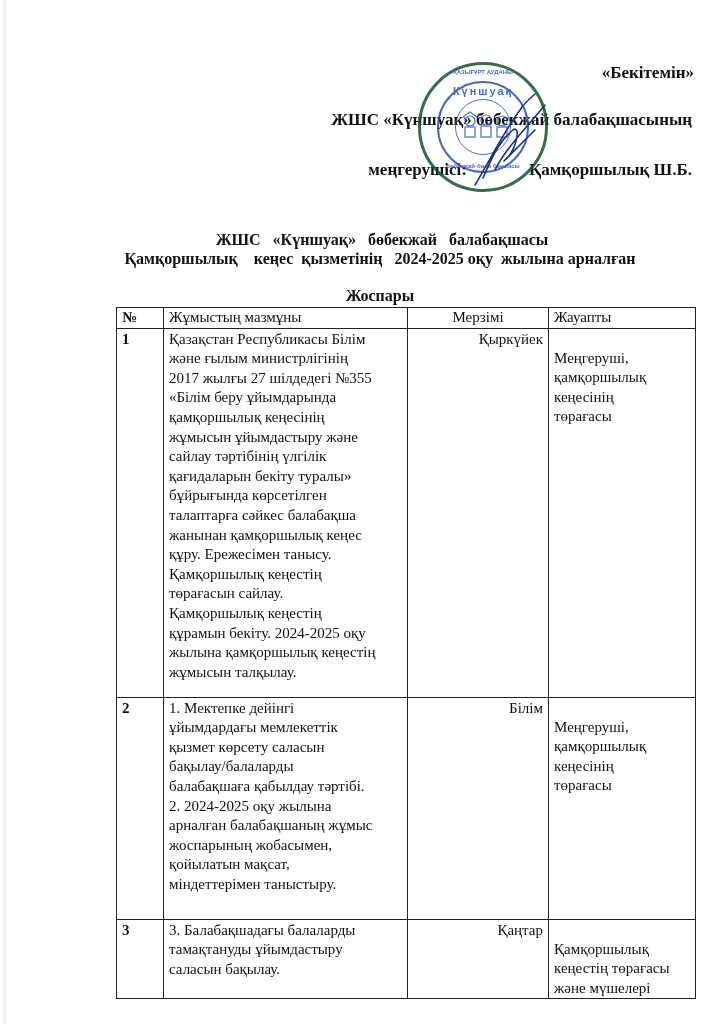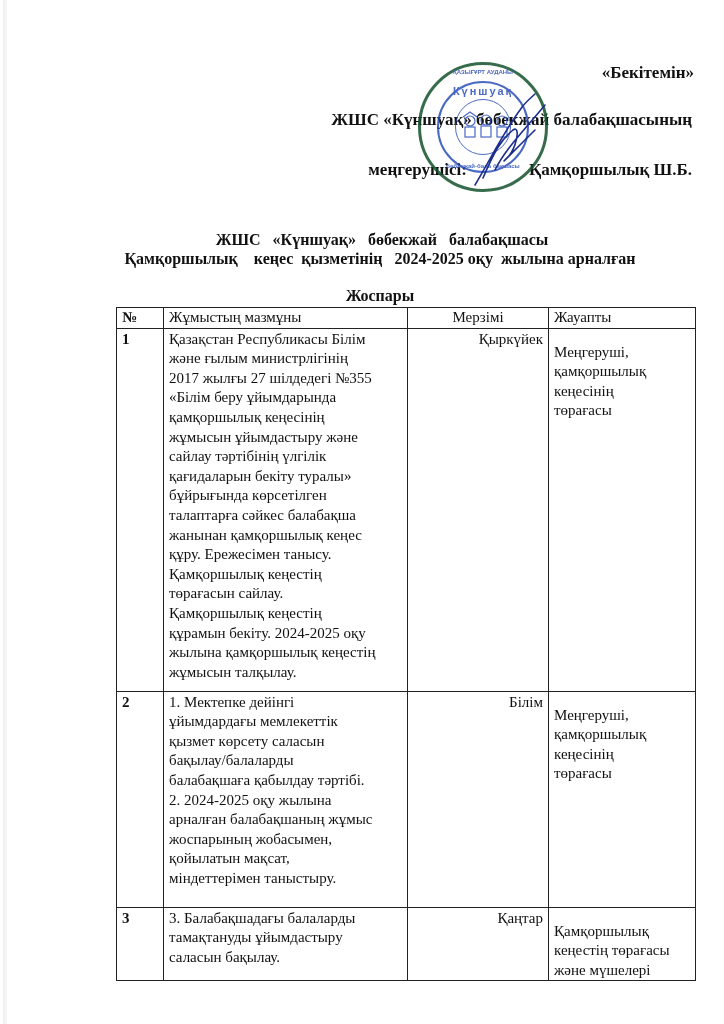--- a/index.html
+++ b/index.html
@@ -116,21 +116,21 @@
     font-weight: normal;
     font-size: 15px;
     height: 18px;
     padding-top: 0;
   }
   table.plan .c-num { width: 36px; font-weight: bold; }
   table.plan .c-content { width: 233px; }
   table.plan .c-term { width: 130px; text-align: right; }
   table.plan th.c-term { text-align: center; }
   table.plan .c-resp { width: 136px; }
-  table.plan td.c-resp { padding-top: 14px; }
+  table.plan td.c-resp { padding-top: 20px; }
   .row1 td { height: 348px; }
   .row2 td { height: 201px; }
   .row3 td { height: 56px; }
   .cell-text { white-space: pre-line; }
 </style>
 </head>
 <body>
 
 <div class="page-edge"></div>
 

